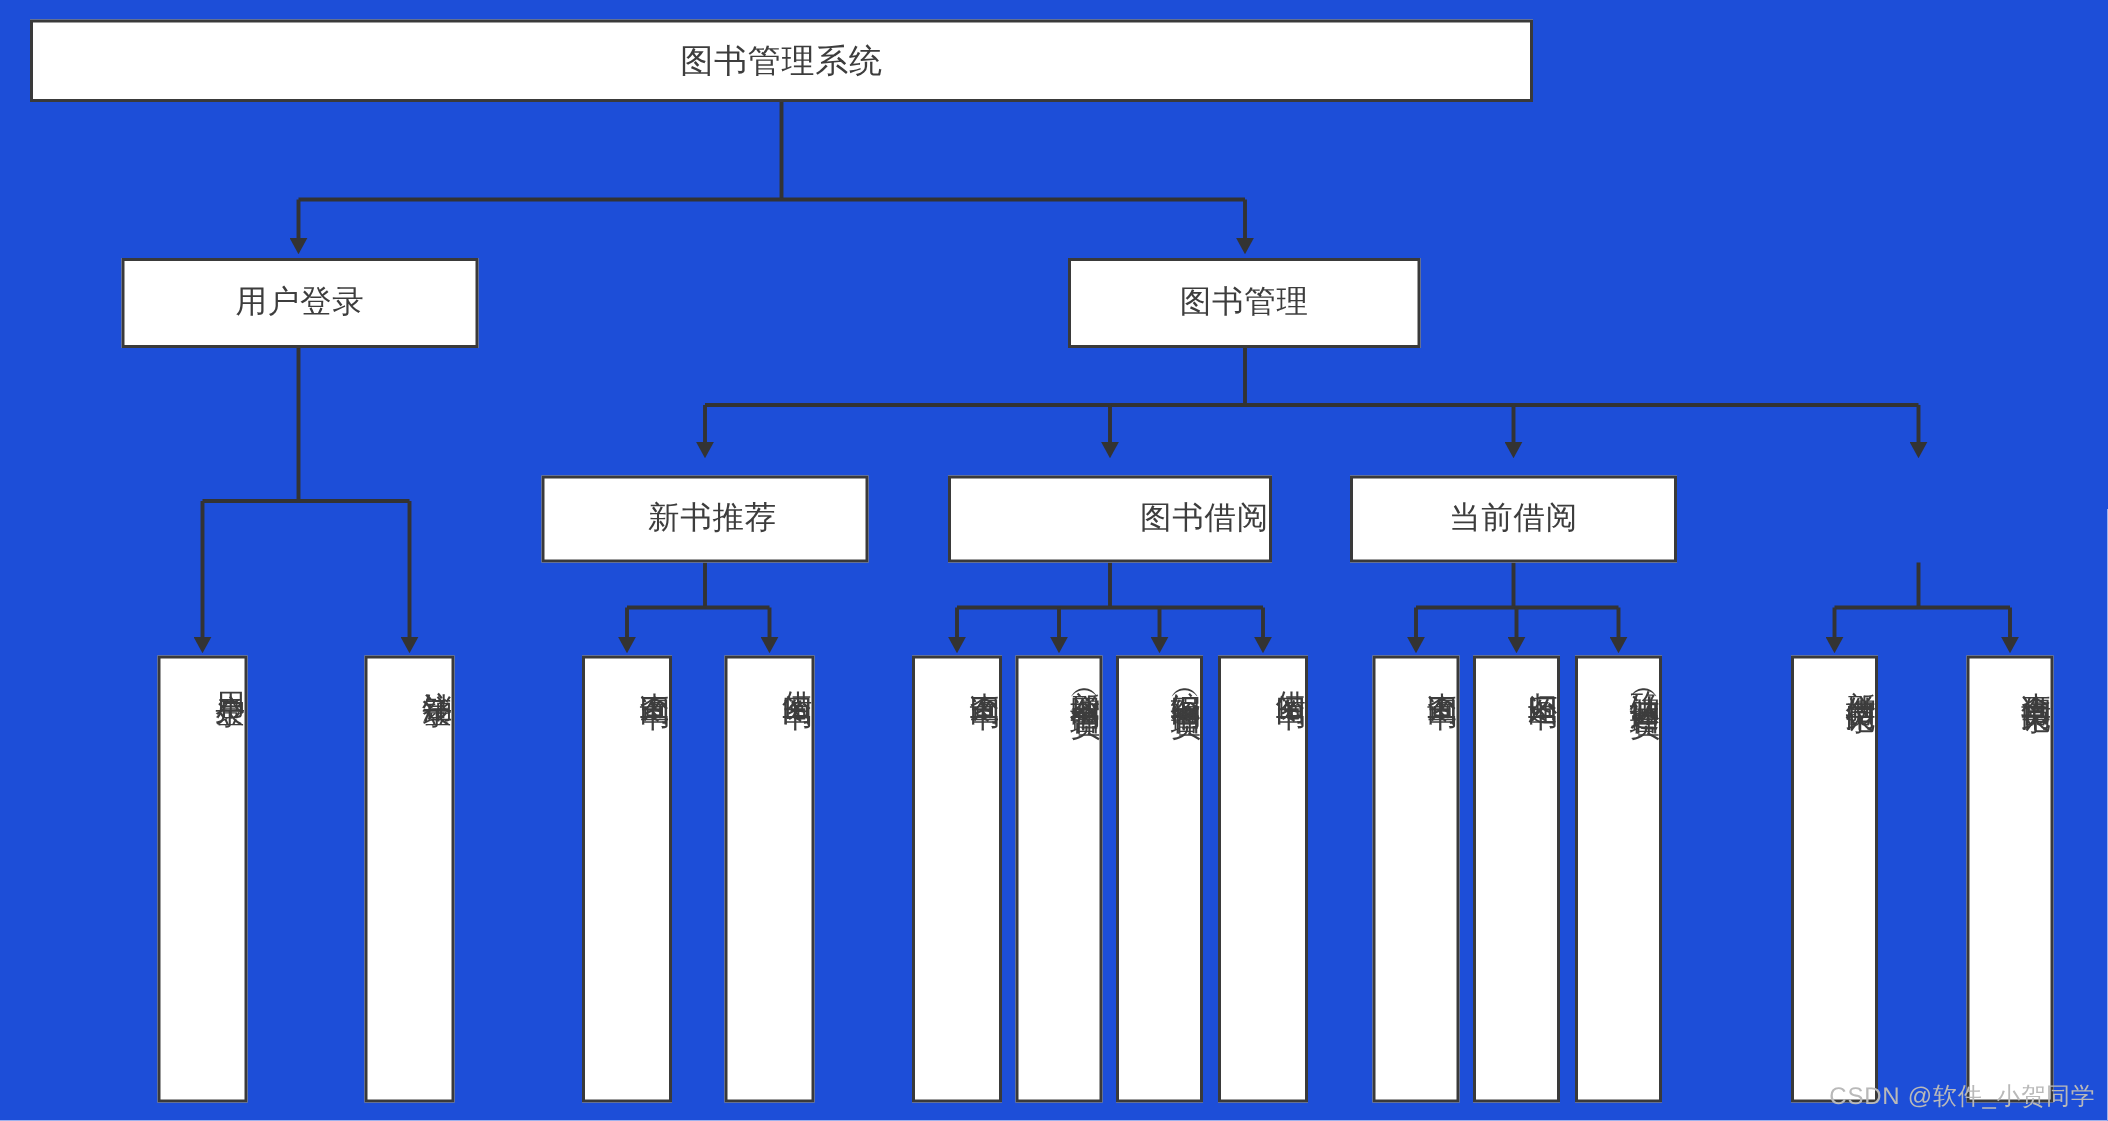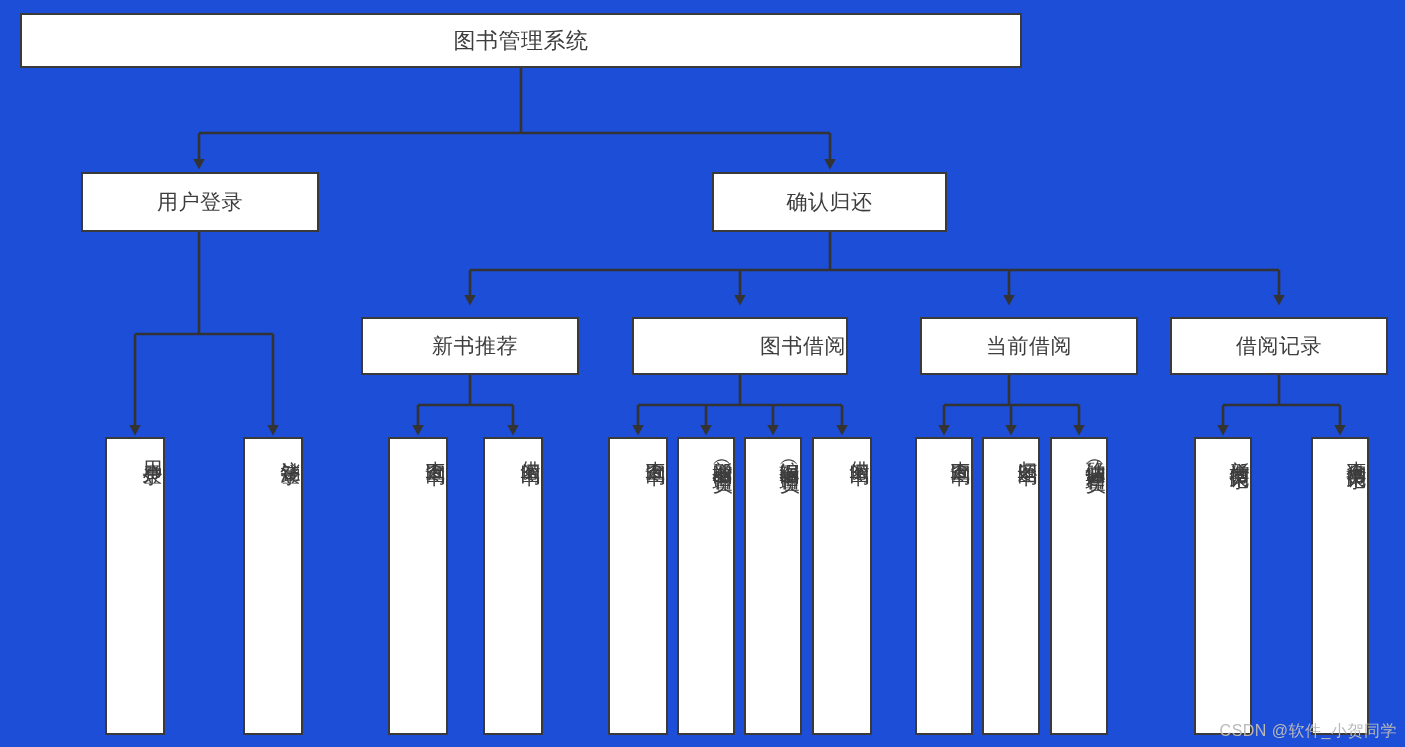--- a/index.html
+++ b/index.html
@@ -124,34 +124,31 @@
   </svg>
 
   <div class="node root" style="left:20px; top:13px; width:1002px; height:55px;">
     <span class="lbl">图书管理系统</span>
   </div>
 
   <div class="node" style="left:81px; top:172px; width:238px; height:60px;">
     <span class="lbl">用户登录</span>
   </div>
   <div class="node" style="left:712px; top:172px; width:235px; height:60px;">
-    <span class="lbl">确认归还</span>
+    <span class="lbl">图书管理</span>
   </div>
 
   <div class="node" style="left:361px; top:317px; width:218px; height:58px;padding-left:10px;">
     <span class="lbl">新书推荐</span>
   </div>
   <div class="node" style="left:632px; top:317px; width:216px; height:58px;justify-content:flex-end;">
     <span class="lbl">图书借阅</span>
   </div>
-  <div class="node" style="left:920px; top:317px; width:218px; height:58px;">
+  <div class="node" style="left:900px; top:317px; width:218px; height:58px;">
     <span class="lbl">当前借阅</span>
-  </div>
-  <div class="node" style="left:1170px; top:317px; width:218px; height:58px;">
-    <span class="lbl">借阅记录</span>
   </div>
 
   <div class="node leaf" style="left:105px; top:437px; width:60px; height:298px;">
     <span class="lbl">用户登录</span>
   </div>
   <div class="node leaf" style="left:243px; top:437px; width:60px; height:298px;">
     <span class="lbl">注销登录</span>
   </div>
 
   <div class="node leaf" style="left:388px; top:437px; width:60px; height:298px;">

